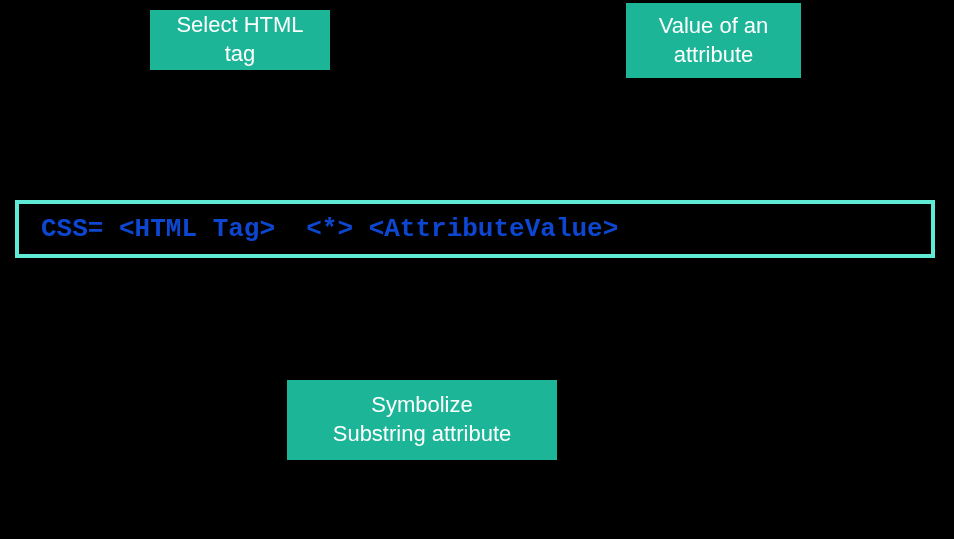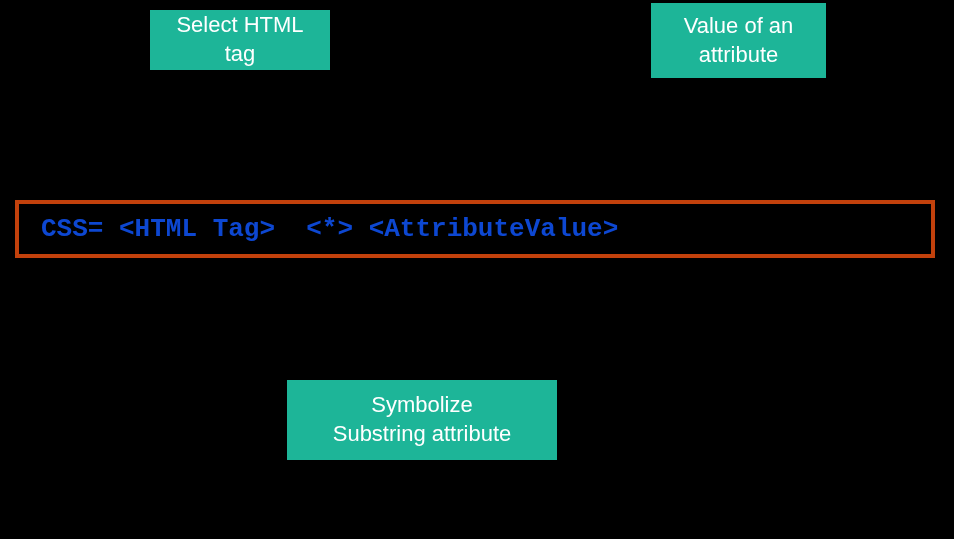--- a/index.html
+++ b/index.html
@@ -27,38 +27,38 @@
       padding: 10px 18px;
     }
     .label-top-left {
       left: 102px;
       top: 10px;
       width: 180px;
       height: 60px;
       margin-left: 48px;
     }
     .label-top-right {
-      left: 651px;
+      left: 626px;
       top: 3px;
       width: 175px;
       height: 75px;
     }
     .label-bottom {
       left: 287px;
       top: 380px;
       width: 270px;
       height: 80px;
     }
     .code-box {
       position: absolute;
       left: 15px;
       top: 200px;
       width: 920px;
       height: 58px;
-      border: 4px solid #c2410c;
+      border: 4px solid #5eead4;
       display: flex;
       align-items: center;
       padding-left: 22px;
     }
     .code-text {
       color: #0d47d1;
       font-family: "Consolas", "Courier New", monospace;
       font-weight: bold;
       font-size: 26px;
       white-space: pre;

